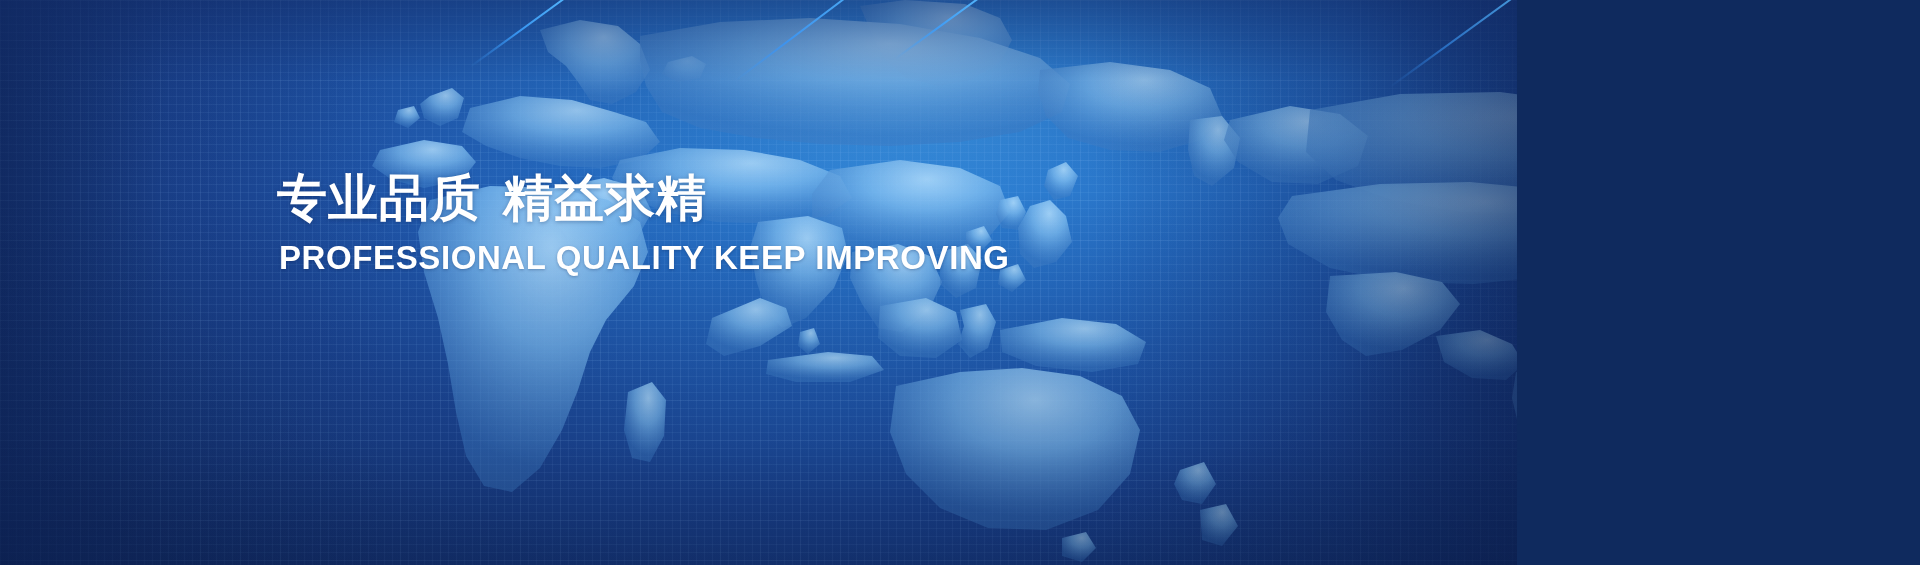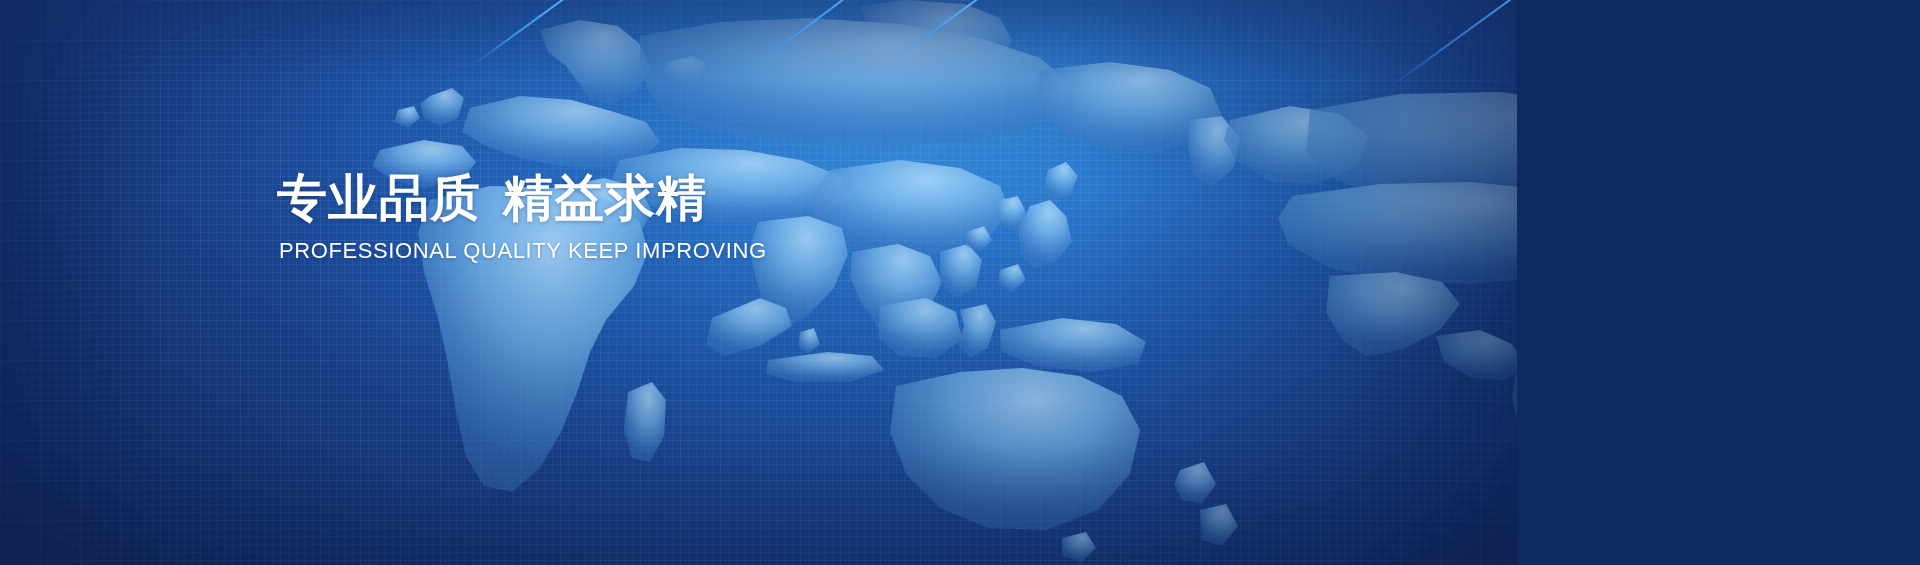--- a/index.html
+++ b/index.html
@@ -148,22 +148,22 @@
     font-weight: 700;
     line-height: 1.22;
     letter-spacing: 1px;
     color: #ffffff;
     white-space: nowrap;
     text-shadow: 0 1px 4px rgba(10,30,75,0.35);
   }
   .slogan-cn .gap { display: inline-block; width: 22px; }
   .slogan-en {
     margin: 9px 0 0 2px;
-    font-size: 22px;
-    font-weight: 400;
+    font-size: 33px;
+    font-weight: 700;
     line-height: 1.2;
     letter-spacing: 0.6px;
     color: #ffffff;
     white-space: nowrap;
     text-shadow: 0 1px 3px rgba(10,30,75,0.3);
   }
 </style>
 </head>
 <body>
 

